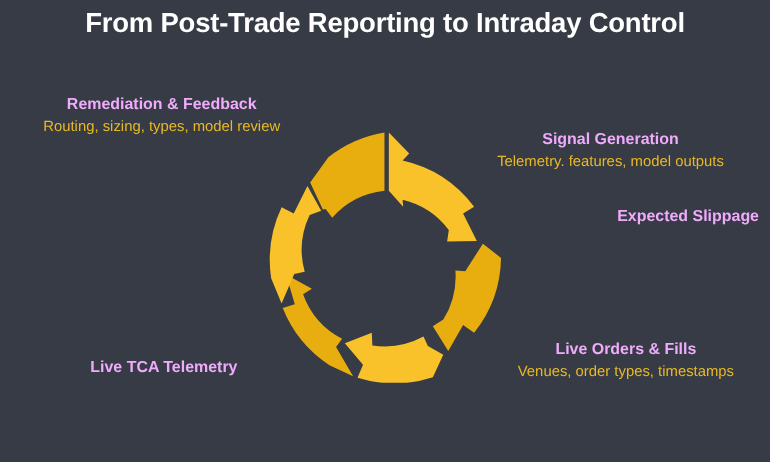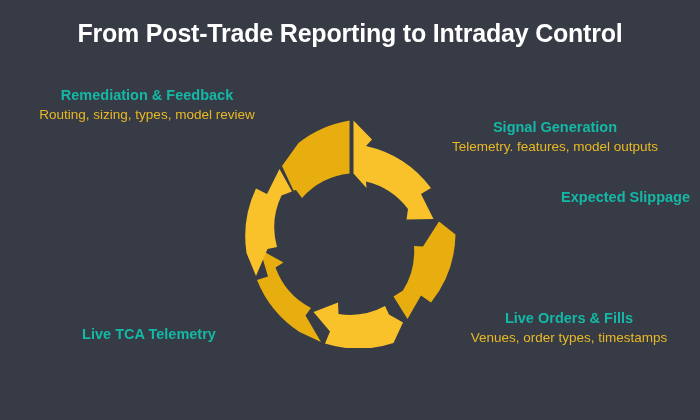--- a/index.html
+++ b/index.html
@@ -16,21 +16,21 @@
   }
   #infographic {
     position: relative;
     width: 700px;
     height: 420px;
     background: #373b45;
   }
   
   .title {
     position: absolute;
-    top: 18px;
+    top: 6px;
     left: 0;
     width: 700px;
     text-align: center;
     color: #ffffff;
     font-size: 25px;
     font-weight: bold;
     letter-spacing: -0.2px;
     line-height: 1.2;
   }
   
@@ -44,21 +44,21 @@
   .wheel-wrap svg {
     display: block;
     width: 232px;
     height: 232px;
   }
   
   .callout {
     position: absolute;
   }
   .callout .c-head {
-    color: #14b8a6;
+    color: #f0abfc;
     font-size: 14.5px;
     font-weight: bold;
     line-height: 1.25;
     margin: 0 0 2px 0;
   }
   .callout .c-body {
     color: #e9b924;
     font-size: 13.5px;
     font-weight: normal;
     line-height: 1.32;

